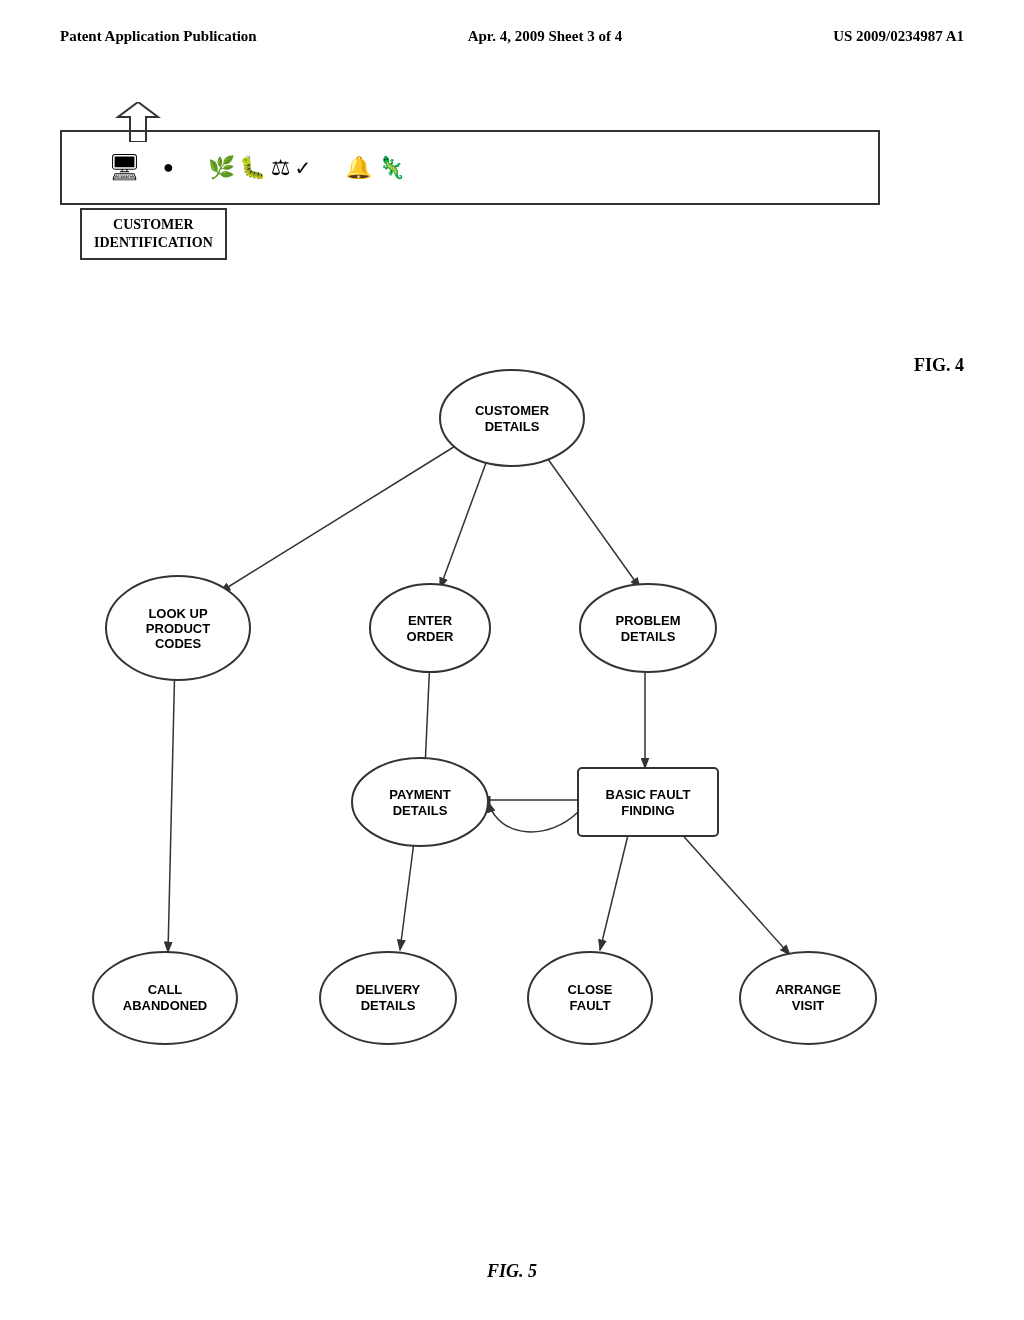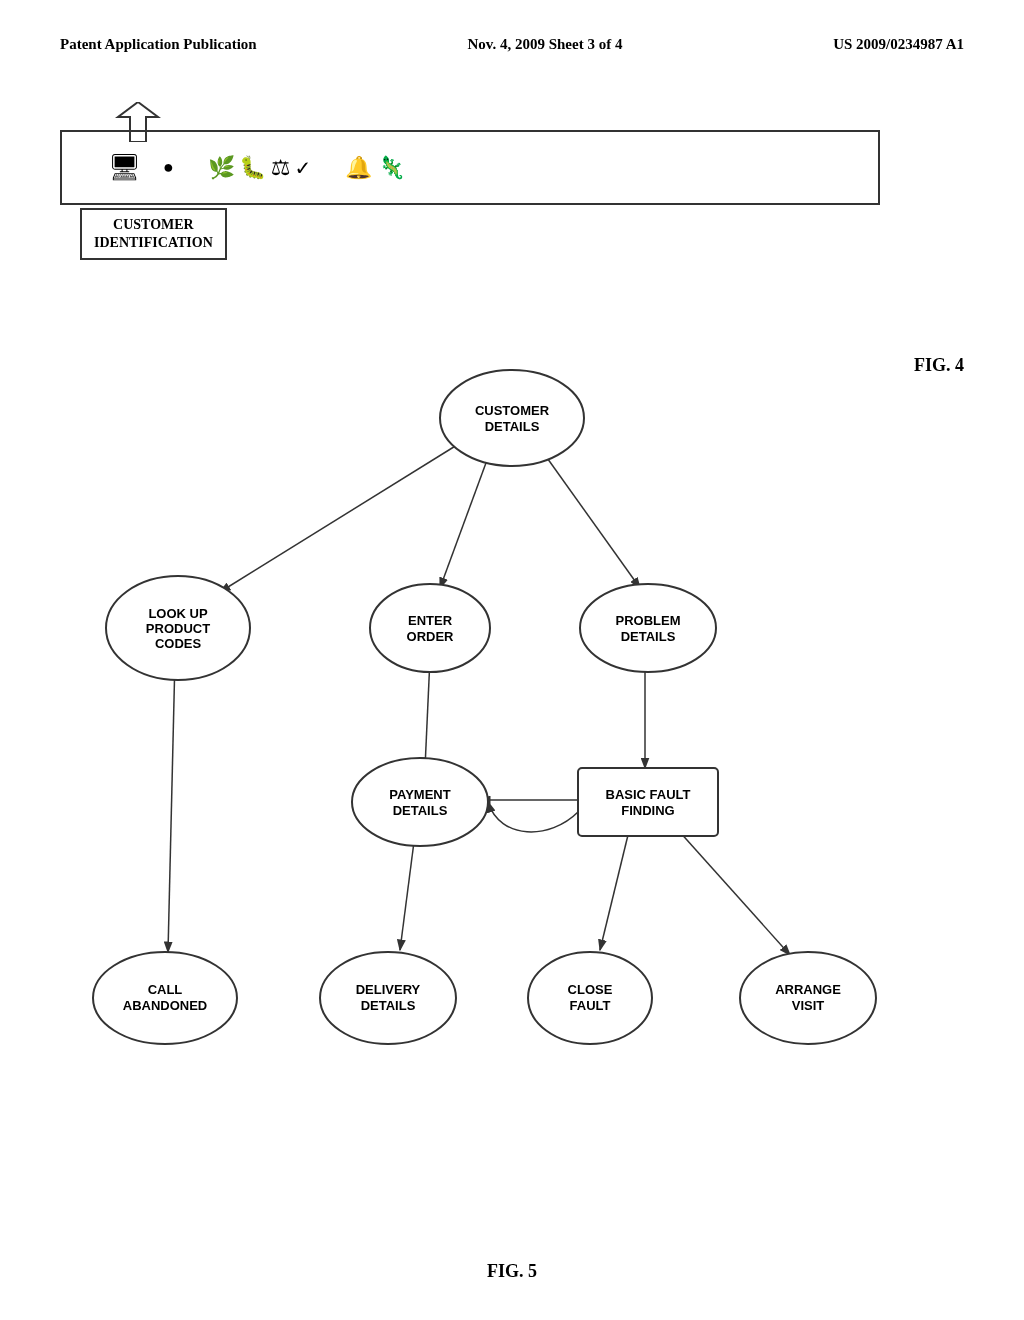--- a/index.html
+++ b/index.html
@@ -10,21 +10,21 @@
       font-family: 'Times New Roman', serif;
       position: relative;
       overflow: hidden;
     }
 
     
     .header {
       display: flex;
       justify-content: space-between;
       align-items: flex-start;
-      padding: 36px 60px 0 60px;
+      padding: 28px 60px 0 60px;
       font-size: 15px;
       font-weight: bold;
     }
 
     
     .fig4-section {
       position: absolute;
       top: 130px;
       left: 60px;
       right: 60px;
@@ -82,20 +82,21 @@
       height: 980px;
     }
 
     .fig5-caption {
       position: absolute;
       bottom: 38px;
       left: 50%;
       transform: translateX(-50%);
       font-size: 18px;
       font-weight: bold;
+      font-style: italic;
     }
 
     
     .node-ellipse {
       fill: #fff;
       stroke: #333;
       stroke-width: 2;
     }
     .node-rect {
       fill: #fff;
@@ -115,21 +116,21 @@
       stroke-width: 1.5;
       fill: none;
       marker-end: url(#arrowhead);
     }
   </style>
 </head>
 <body>
 
 <div class="header">
   <span>Patent Application Publication</span>
-  <span>Nov. 4, 2009   Sheet 3 of 4</span>
+  <span>Apr. 4, 2009   Sheet 3 of 4</span>
   <span>US 2009/0234987 A1</span>
 </div>
 
 <div class="fig4-section">
 
   <svg class="toolbar-arrow" width="60" height="40">
     <defs>
       <marker id="arr4" markerWidth="8" markerHeight="8" refX="4" refY="4" orient="auto">
         <path d="M0,0 L8,4 L0,8 Z" fill="#333"></path>
       </marker>

